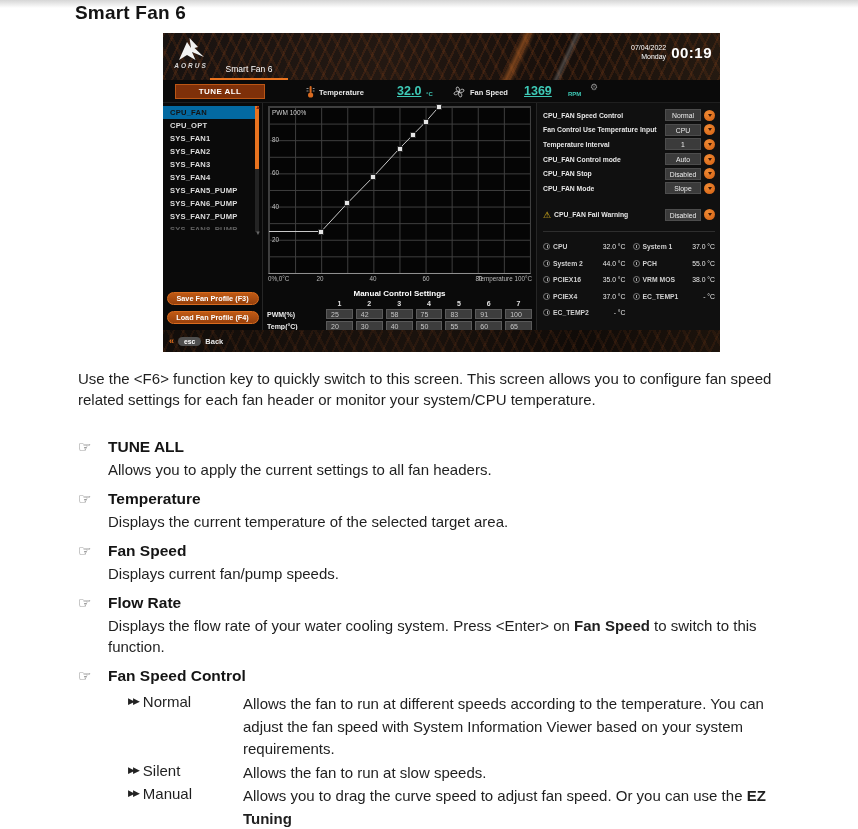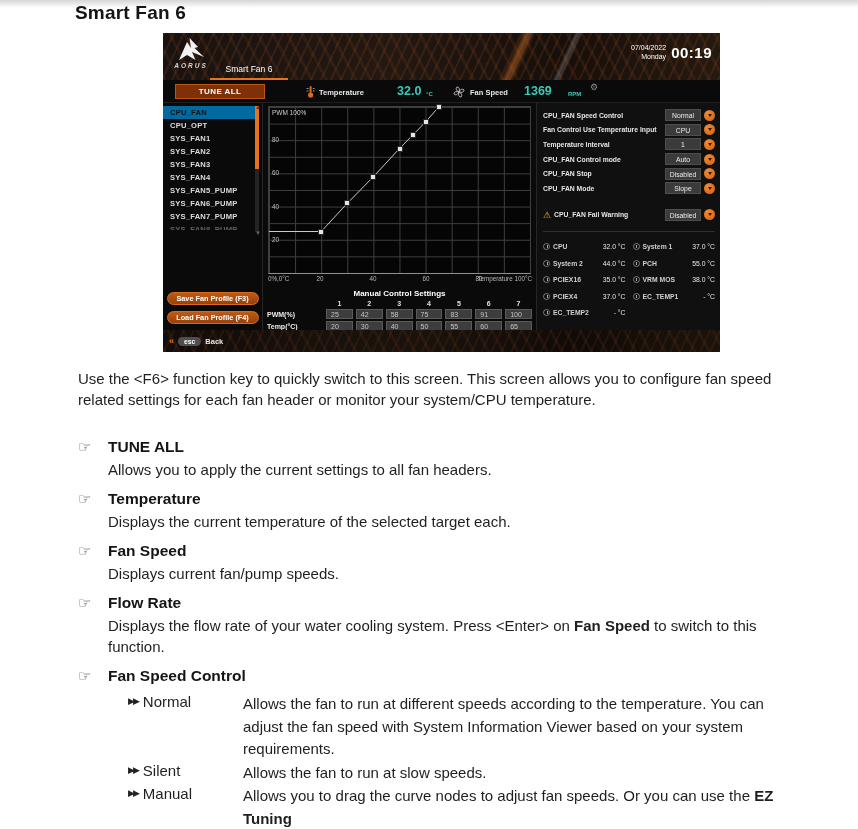--- a/index.html
+++ b/index.html
@@ -22,21 +22,21 @@
   .brand { font-size:6.5px; font-weight:bold; font-style:italic; letter-spacing:2px; color:#d8d8d8; }
   .tab { position:absolute; left:47px; bottom:0; width:78px; text-align:center; color:#fff; font-size:8.5px; padding-bottom:4px; border-bottom:2px solid #e8731f; cursor:default; }
   .dt { position:absolute; right:8px; top:11px; display:flex; align-items:center; gap:5px; }
   .dt-dates { text-align:right; font-size:7px; line-height:8.5px; color:#fff; }
   .dt-time { font-size:15px; font-weight:bold; color:#fff; letter-spacing:.5px; }
 
   .hdr { position:relative; height:23px; border-bottom:1px solid #1f1f1f; }
   .tune-all { position:absolute; left:12px; top:4px; width:90px; height:15px; background:#7e3009; border:1px solid #bb5615; color:#fff; font-size:8px; font-weight:bold; text-align:center; line-height:13px; letter-spacing:.4px; cursor:pointer; }
   .thermo { position:absolute; left:143px; top:5px; }
   .hlabel { position:absolute; top:8px; font-size:7.5px; font-weight:bold; color:#e8e8e8; }
-  .hval { position:absolute; top:4px; font-size:12.5px; font-weight:bold; color:#3ec9b6; }
+  .hval { position:absolute; top:4px; font-size:12.5px; font-weight:bold; color:#3ec9b6;text-decoration:underline; }
   .hunit { position:absolute; top:11px; font-size:6px; font-weight:bold; color:#3ec9b6; }
   .fan-ic { position:absolute; left:290px; top:6px; }
   .gear { position:absolute; left:427px; top:2px; font-size:9px; color:#8d8d8d; }
 
   .bbody { display:flex; height:227px; }
 
   
   .sidebar { position:relative; width:99px; display:flex; flex-direction:column; padding-top:3px; }
   .fan-list { position:relative; }
   .fan-item { height:13px; line-height:13px; padding-left:7px; font-size:7.6px; font-weight:bold; color:#dcdcdc; letter-spacing:.2px; cursor:pointer; white-space:nowrap; }
@@ -365,21 +365,21 @@
           <span class="hand">☞</span>
           <span class="sec-title">TUNE ALL</span>
         </div>
       <p class="sec-desc"><span>Allows you to apply the current settings to all fan headers.</span></p>
     </div>
     <div class="section">
       <div class="sec-head">
           <span class="hand">☞</span>
           <span class="sec-title">Temperature</span>
         </div>
-      <p class="sec-desc"><span>Displays the current temperature of the selected target each.</span></p>
+      <p class="sec-desc"><span>Displays the current temperature of the selected target area.</span></p>
     </div>
     <div class="section">
       <div class="sec-head">
           <span class="hand">☞</span>
           <span class="sec-title">Fan Speed</span>
         </div>
       <p class="sec-desc"><span>Displays current fan/pump speeds.</span></p>
     </div>
     <div class="section">
       <div class="sec-head">
@@ -406,18 +406,18 @@
               <span class="arrows">▶▶</span>
               <span>Silent</span>
             </span>
           <span class="sub-desc"><span>Allows the fan to run at slow speeds.</span></span>
         </div>
         <div class="sub">
           <span class="sub-term">
               <span class="arrows">▶▶</span>
               <span>Manual</span>
             </span>
-          <span class="sub-desc"><span>Allows you to drag the curve nodes to adjust fan speeds. Or you can use the </span><b>EZ Tuning</b></span>
+          <span class="sub-desc"><span>Allows you to drag the curve speed to adjust fan speed. Or you can use the </span><b>EZ Tuning</b></span>
         </div>
       </div>
     </div>
   </div>
 </div>
 
 </body></html>

